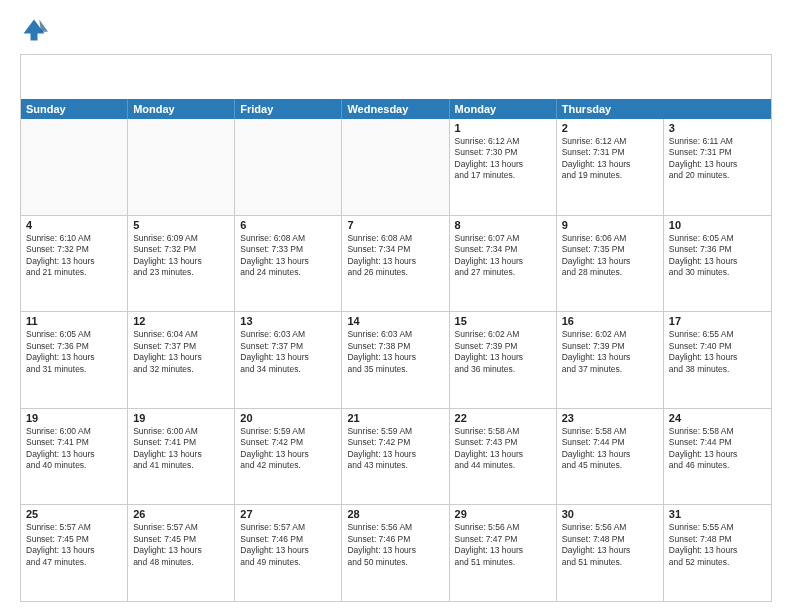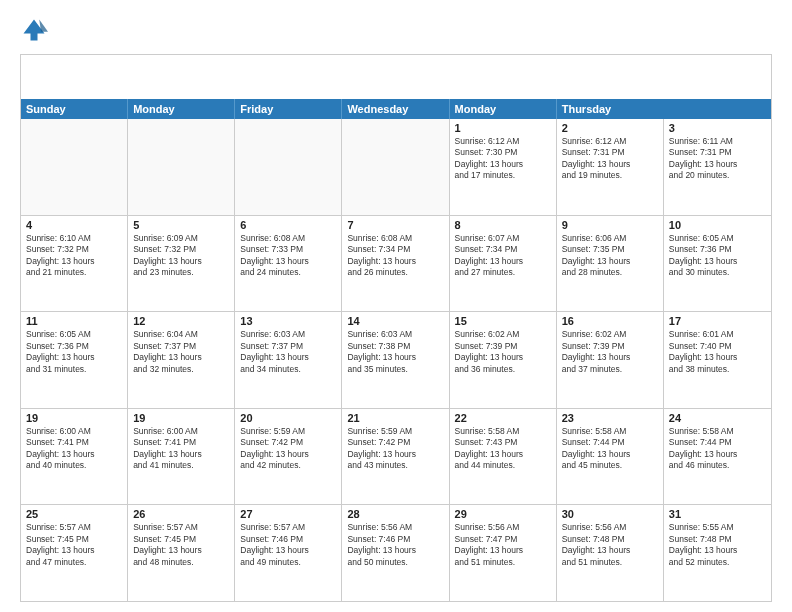--- a/index.html
+++ b/index.html
@@ -256,21 +256,21 @@
           </div>
           <div class="cal-cell">
             <div class="day-num">16</div>
             <div class="cell-text" style="white-space: pre-line;">Sunrise: 6:02 AM
 Sunset: 7:39 PM
 Daylight: 13 hours
 and 37 minutes.</div>
           </div>
           <div class="cal-cell">
             <div class="day-num">17</div>
-            <div class="cell-text" style="white-space: pre-line;">Sunrise: 6:01 AM
+            <div class="cell-text" style="white-space: pre-line;">Sunrise: 6:55 AM
 Sunset: 7:40 PM
 Daylight: 13 hours
 and 38 minutes.</div>
           </div>
         </div>
         <div class="cal-row">
           <div class="cal-cell">
             <div class="day-num">19</div>
             <div class="cell-text" style="white-space: pre-line;">Sunrise: 6:00 AM
 Sunset: 7:41 PM

